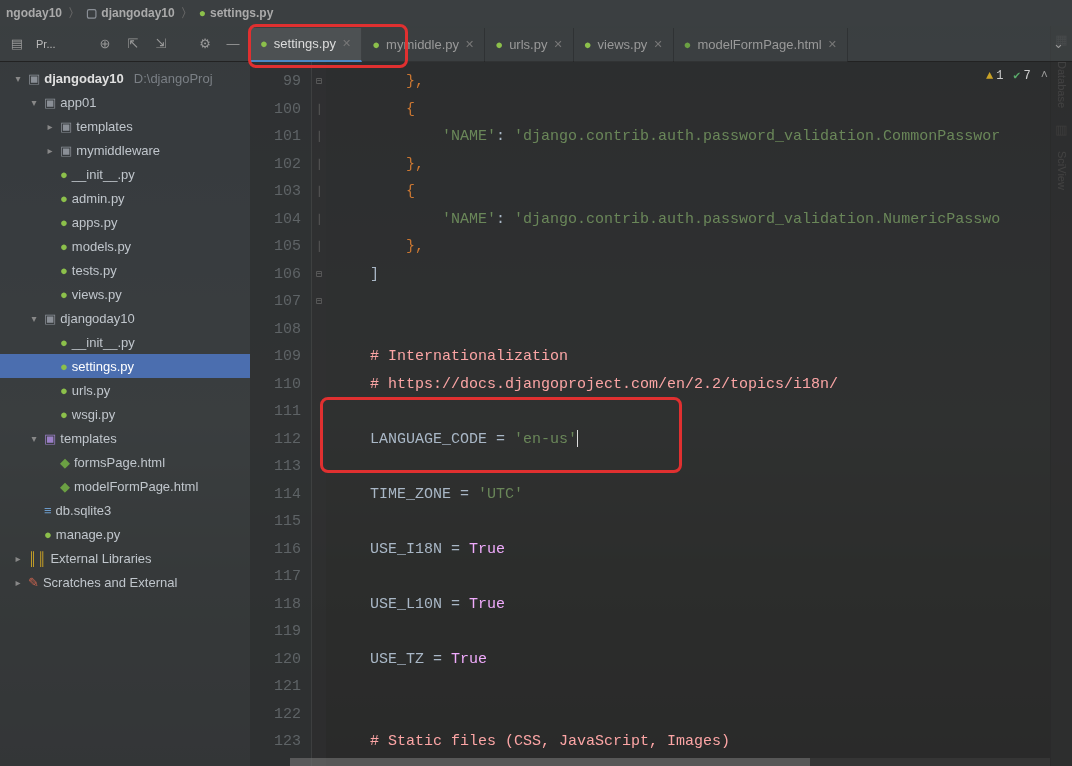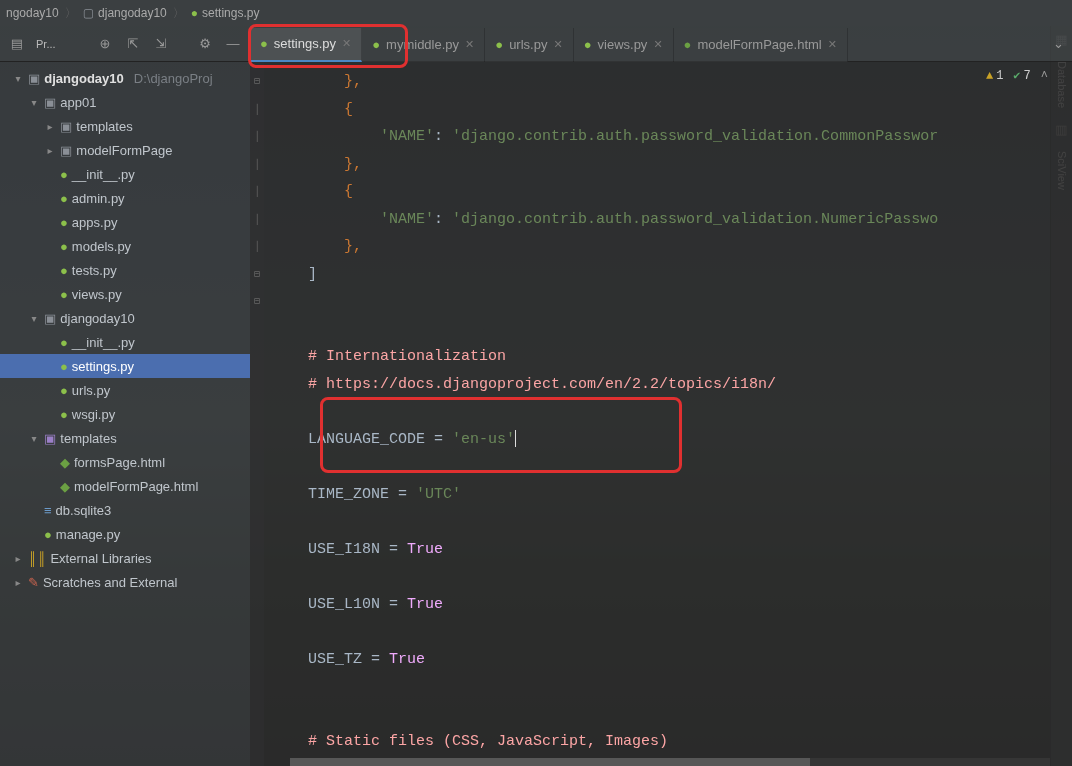--- a/index.html
+++ b/index.html
@@ -18,21 +18,21 @@
   background: linear-gradient(180deg, #3a4a52 0%, #4a5a62 30%, #5a6a65 55%, #3a453a 75%, #252825 100%);
   opacity: 0.55;
   z-index: 0;
 }
 .app { position: relative; z-index: 1; display: flex; flex-direction: column; height: 100%; }
 
 
 .breadcrumb {
   display: flex; align-items: center; padding: 4px 6px;
   background: rgba(60,63,65,0.9); height: 26px; gap: 6px;
-  color: #aaa; font-size: 12px;
+  color: #aaa; font-size: 12px; font-weight: bold;
 }
 .breadcrumb .sep { color: #666; }
 .breadcrumb .bc-icon { display:inline-flex; margin-right:4px; }
 
 
 .toolbar-row {
   display: flex; align-items: center; height: 36px;
   background: rgba(60,63,65,0.85); border-bottom: 1px solid #222;
 }
 .project-header {
@@ -221,21 +221,21 @@
         <div class="tree-row">
           <span class="tree-indent" style="width:36px"></span>
           <span class="tree-chev">▸</span>
           <span class="diricon">▣</span>
           <span>templates</span>
         </div>
         <div class="tree-row">
           <span class="tree-indent" style="width:36px"></span>
           <span class="tree-chev">▸</span>
           <span class="diricon">▣</span>
-          <span>modelFormPage</span>
+          <span>mymiddleware</span>
         </div>
         <div class="tree-row">
           <span class="tree-indent" style="width:36px"></span>
           <span class="tree-chev"></span>
           <span class="pyicon">●</span>
           <span>__init__.py</span>
         </div>
         <div class="tree-row">
           <span class="tree-indent" style="width:36px"></span>
           <span class="tree-chev"></span>
@@ -334,20 +334,46 @@
         </div>
         <div class="tree-row">
           <span class="tree-indent" style="width:4px"></span>
           <span class="tree-chev">▸</span>
           <span style="color:#c9634e">✎</span>
           <span>Scratches and External</span>
         </div>
       </div>
 
     <div class="editor">
+      <div class="gutter" id="gutter">99
+100
+101
+102
+103
+104
+105
+106
+107
+108
+109
+110
+111
+112
+113
+114
+115
+116
+117
+118
+119
+120
+121
+122
+123
+</div>
       <div class="fold-col" id="foldcol">⊟
 │
 │
 │
 │
 │
 │
 ⊟
  
  

